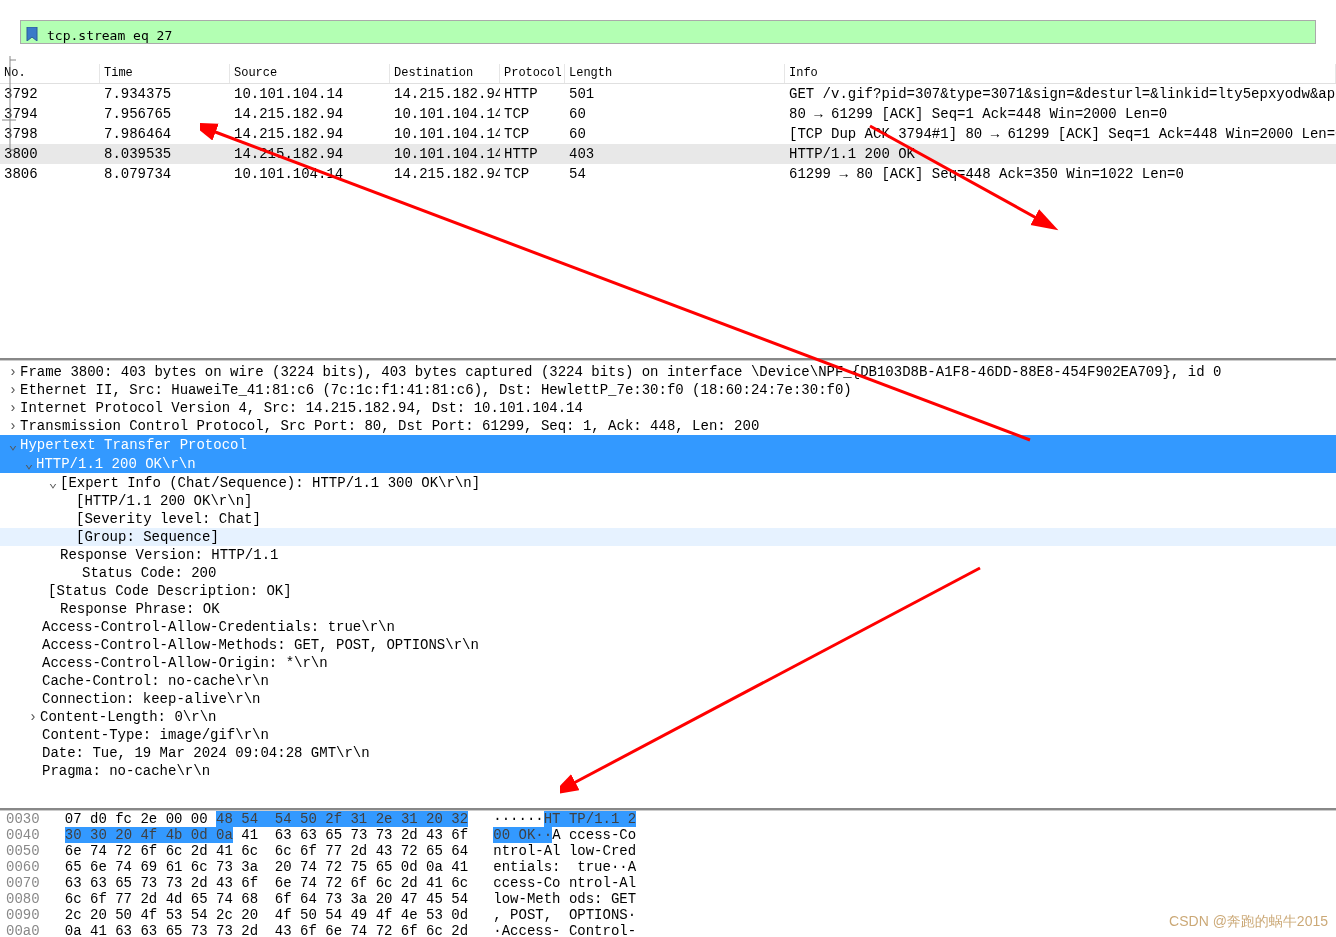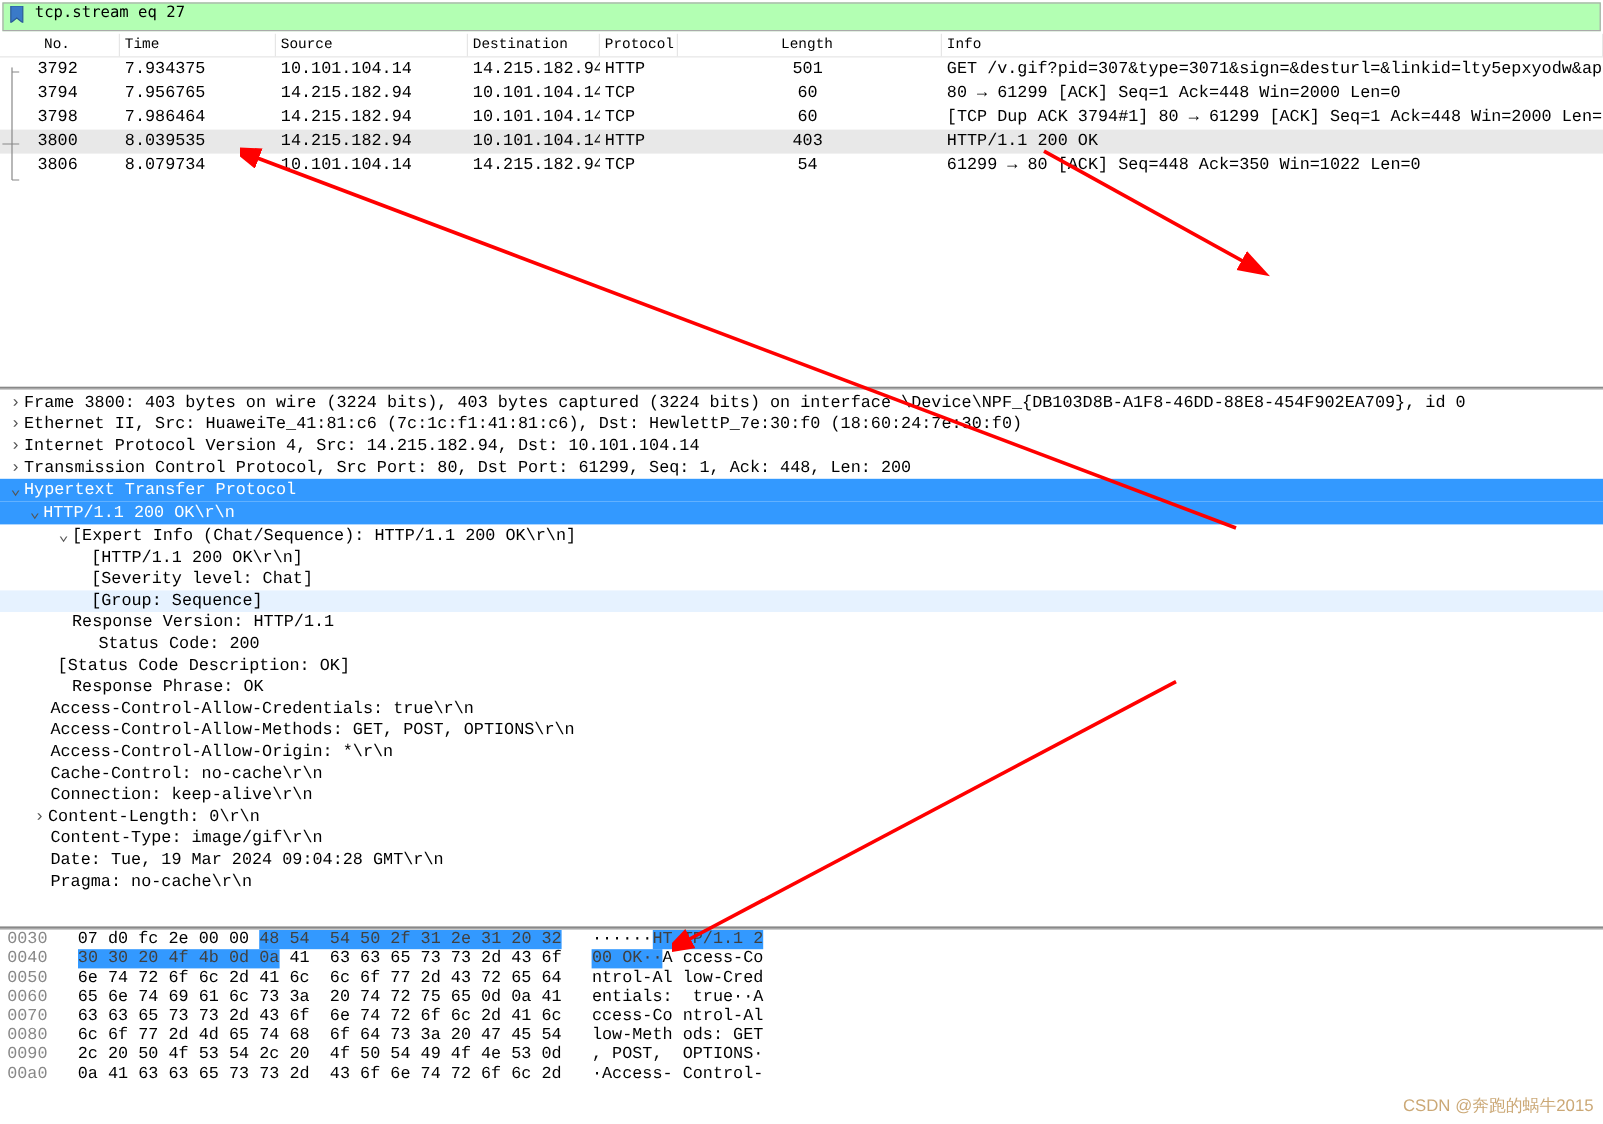--- a/index.html
+++ b/index.html
@@ -1,33 +1,33 @@
 <!DOCTYPE html>
 <html><head>
 <meta charset="utf-8">
 <style>
   html,body{margin:0;padding:0;font-family:"Segoe UI",Tahoma,Geneva,sans-serif;font-size:13px;background:#fff;color:#000;overflow:hidden}
   *{box-sizing:border-box}
   .mono{font-family:Consolas,"Courier New",monospace;font-size:14px}
-  .filter-bar{height:24px;border:1px solid #aaa;margin:2px;display:flex;align-items:flex-start;background:#b3ffb3}
+  .filter-bar{height:24px;border:1px solid #aaa;margin:20px;display:flex;align-items:flex-end;background:#b3ffb3}
   .filter-bar .icon{width:18px;height:18px;margin:0 2px;display:flex;align-items:center;justify-content:center}
   .filter-input{flex:1;border:none;background:transparent;outline:none;font-family:Consolas,monospace;font-size:13px;padding:0 4px}
   .packet-list{height:296px;overflow:hidden;border-bottom:2px solid #888}
   .pl-head{display:flex;background:#fff;border-bottom:1px solid #e0e0e0;height:20px;font-size:12px}
   .pl-head div{border-right:1px solid #e6e6e6;padding:2px 4px;white-space:nowrap;overflow:hidden}
   .pl-body{height:275px;overflow:hidden;background:#fff}
   .pl-row{display:flex;height:20px;align-items:center;white-space:nowrap}
   .pl-row.sel{background:#e8e8e8}
   .pl-row div{padding:1px 4px;overflow:hidden}
-  .col-no{width:100px;text-align:center;padding-right:8px!important}
+  .col-no{width:100px;text-align:left;padding-right:8px!important}
   .col-time{width:130px}
   .col-src{width:160px}
   .col-dst{width:110px}
   .col-proto{width:65px}
-  .col-len{width:220px;text-align:center;padding-right:8px!important}
+  .col-len{width:220px;text-align:left;padding-right:8px!important}
   .col-info{flex:1}
   .detail-pane{height:450px;overflow:hidden;border-top:1px solid #ccc;border-bottom:2px solid #888;padding-top:2px}
   .dp-line{white-space:pre;padding:1px 0 1px 6px}
   .dp-line .exp{display:inline-block;width:14px;text-align:center;color:#555}
   .dp-sel{background:#3399ff;color:#fff}
   .dp-sel2{background:#e6f2ff}
   .hex-pane{overflow:hidden;border-top:1px solid #ccc}
   .hex-row{white-space:pre;padding:0 6px}
   .hex-off{color:#888}
   .hex-hl{background:#3399ff;color:#404040}
@@ -106,21 +106,21 @@
     </div>
 </div>
 
 <div class="detail-pane mono">
   <div class="dp-line"><span class="exp">›</span><span>Frame 3800: 403 bytes on wire (3224 bits), 403 bytes captured (3224 bits) on interface \Device\NPF_{DB103D8B-A1F8-46DD-88E8-454F902EA709}, id 0</span></div>
   <div class="dp-line"><span class="exp">›</span><span>Ethernet II, Src: HuaweiTe_41:81:c6 (7c:1c:f1:41:81:c6), Dst: HewlettP_7e:30:f0 (18:60:24:7e:30:f0)</span></div>
   <div class="dp-line"><span class="exp">›</span><span>Internet Protocol Version 4, Src: 14.215.182.94, Dst: 10.101.104.14</span></div>
   <div class="dp-line"><span class="exp">›</span><span>Transmission Control Protocol, Src Port: 80, Dst Port: 61299, Seq: 1, Ack: 448, Len: 200</span></div>
   <div class="dp-line dp-sel"><span class="exp">⌄</span><span>Hypertext Transfer Protocol</span></div>
   <div class="dp-line dp-sel" style="padding-left:22px"><span class="exp">⌄</span><span>HTTP/1.1 200 OK\r\n</span></div>
-  <div class="dp-line" style="padding-left:46px"><span class="exp">⌄</span><span>[Expert Info (Chat/Sequence): HTTP/1.1 200 OK\r\n]</span></div>
+  <div class="dp-line" style="padding-left:46px"><span class="exp">⌄</span><span>[Expert Info (Chat/Sequence): HTTP/1.1 300 OK\r\n]</span></div>
   <div class="dp-line" style="padding-left:76px"><span>[HTTP/1.1 200 OK\r\n]</span></div>
   <div class="dp-line" style="padding-left:76px"><span>[Severity level: Chat]</span></div>
   <div class="dp-line dp-sel2" style="padding-left:76px"><span>[Group: Sequence]</span></div>
   <div class="dp-line" style="padding-left:60px"><span>Response Version: HTTP/1.1</span></div>
   <div class="dp-line" style="padding-left:82px"><span>Status Code: 200</span></div>
   <div class="dp-line" style="padding-left:48px"><span>[Status Code Description: OK]</span></div>
   <div class="dp-line" style="padding-left:60px"><span>Response Phrase: OK</span></div>
   <div class="dp-line" style="padding-left:42px"><span>Access-Control-Allow-Credentials: true\r\n</span></div>
   <div class="dp-line" style="padding-left:42px"><span>Access-Control-Allow-Methods: GET, POST, OPTIONS\r\n</span></div>
   <div class="dp-line" style="padding-left:42px"><span>Access-Control-Allow-Origin: *\r\n</span></div>

